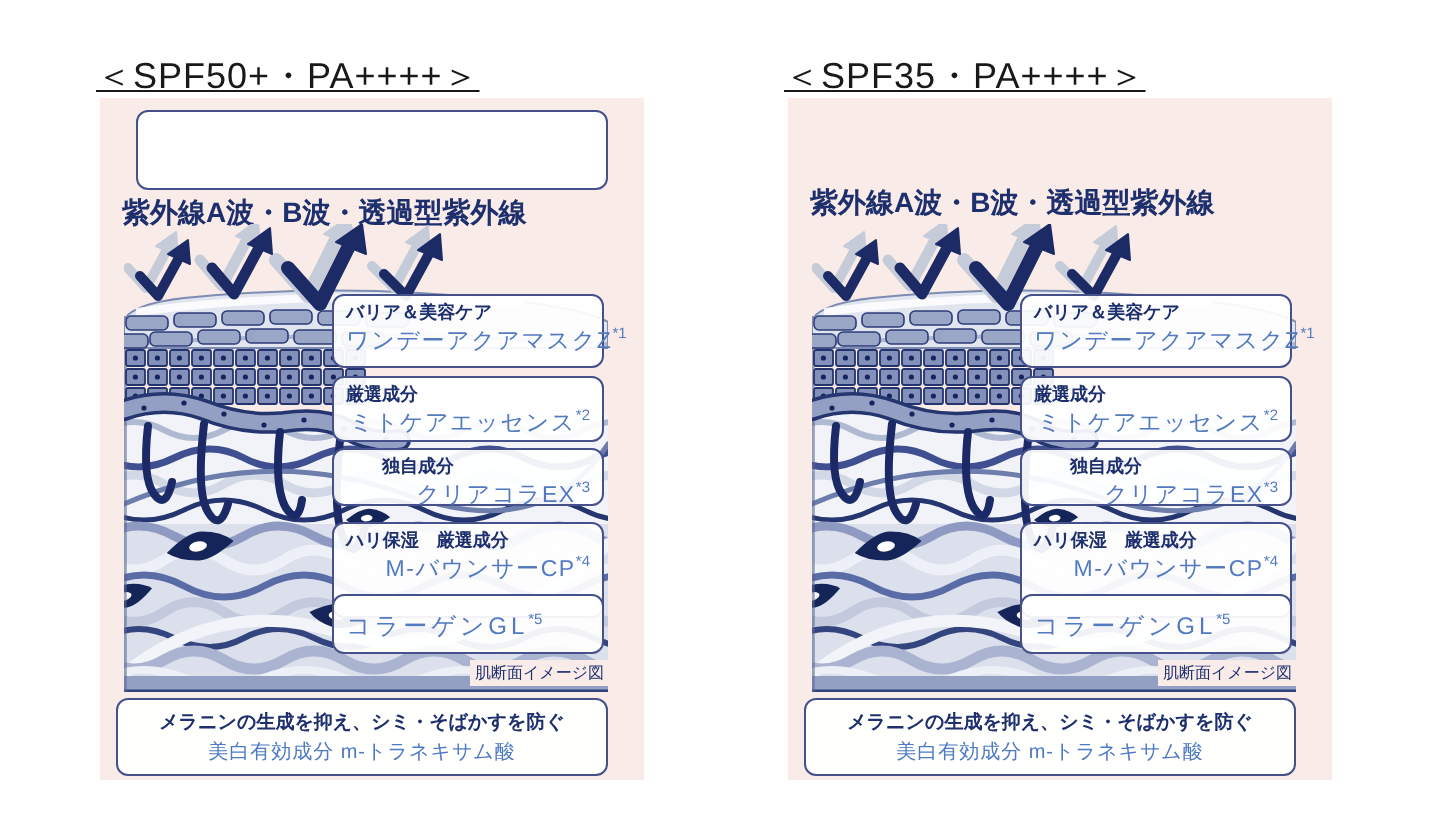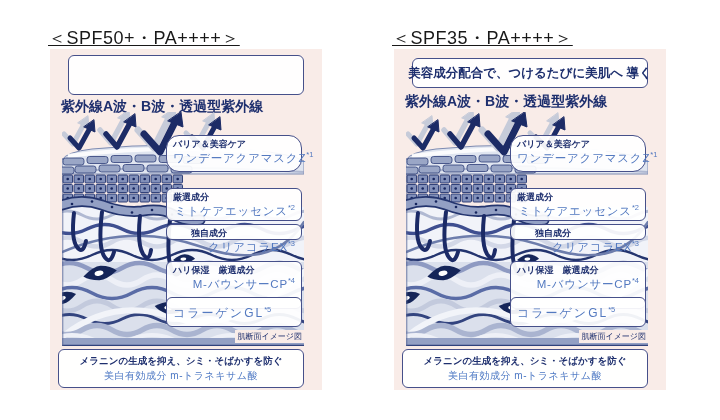--- a/index.html
+++ b/index.html
@@ -32,23 +32,23 @@
   .uv-label{
     position:absolute;left:11px;top:49px;font-size:14px;font-weight:bold;color:#1e2f6e;white-space:nowrap;
   }
   .p2 .uv-label{top:44px;}
   .diagram{position:absolute;left:12px;top:63px;width:242px;height:234px;}
   .ib{
     position:absolute;left:116px;width:136px;
     background:rgba(255,255,255,.93);border:1.2px solid #46508a;border-radius:6px;
     padding:3px 6px 2px 6px;box-sizing:border-box;
   }
-  .ib1{top:86px;height:37px;border-radius:13px;}
+  .ib1{top:98px;height:37px;}
   .ib2{top:139px;height:33px;}
-  .ib3{top:175px;height:16px;padding-left:24px;}
+  .ib3{top:175px;height:29px;padding-left:24px;}
   .ib4{top:212px;height:48px;}
   .ib5{top:248px;height:30px;display:flex;align-items:center;justify-content:flex-start;}
   .cat{font-size:9px;font-weight:bold;color:#1e2f6e;white-space:nowrap;line-height:1.25;}
   .nm{font-size:11.5px;font-weight:500;color:#5379c0;letter-spacing:.8px;text-align:right;white-space:nowrap;line-height:1.25;}
   .nm sup{font-size:7.5px;letter-spacing:0;}
   .ib5 .nm{text-align:center;font-size:12px;letter-spacing:2px;}
   .caption{
     position:absolute;right:18px;top:281px;font-size:8px;color:#1e2f6e;
     background:#f9ece8;padding:1px 2px;white-space:nowrap;
   }
@@ -244,23 +244,20 @@
   <div class="footer-box">
     <div class="fline1">メラニンの生成を抑え、シミ・そばかすを防ぐ</div>
     <div class="fline2">美白有効成分 m-トラネキサム酸</div>
   </div>
 </div>
 
 <div class="panel-title" id="title2">＜SPF35・PA++++＞</div>
 
 <div class="panel p2" id="panel2">
 
-  <div class="header-box">
-    <div class="hsingle">美容成分配合で、つけるたびに美肌へ 導く</div>
-  </div>
 
   <div class="uv-label">紫外線A波・B波・透過型紫外線</div>
 
   <svg class="diagram" viewBox="0 0 242 234" aria-hidden="true">
     <g>
       <rect x="0" y="95" width="242" height="139" fill="#f1f3f9"></rect>
       <rect x="0" y="150" width="242" height="84" fill="#dbe0ec"></rect>
     </g>
     <g fill="none" stroke-linecap="round">
       <path d="M-10,103 q15,-8 30,0 t30,0 t30,0 t30,0 t30,0 t30,0 t30,0 t30,0 t30,0" stroke="#b0b9d2" stroke-width="3"></path>

